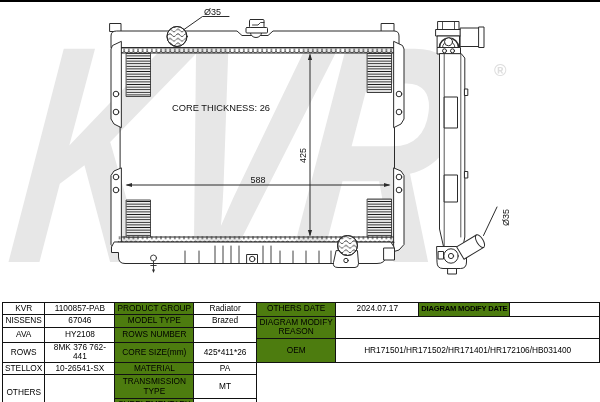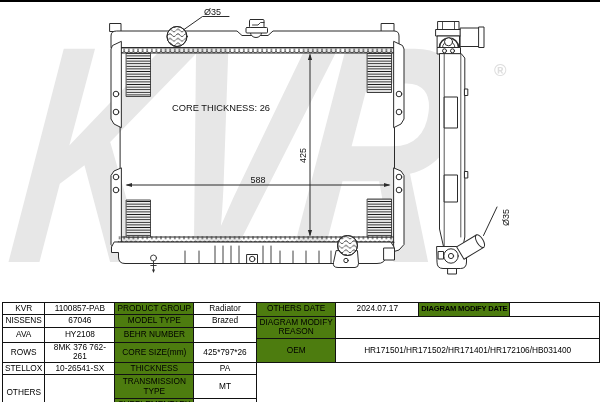--- a/index.html
+++ b/index.html
@@ -196,33 +196,33 @@
       </tr>
       <tr style="height:12.4px">
         <td>NISSENS</td>
         <td>67046</td>
         <td class="lab">MODEL TYPE</td>
         <td>Brazed</td>
       </tr>
       <tr style="height:15px">
         <td>AVA</td>
         <td>HY2108</td>
-        <td class="lab">BEHR NUMBER</td>
+        <td class="lab">ROWS NUMBER</td>
         <td></td>
       </tr>
       <tr style="height:12.4px">
         <td>ROWS</td>
-        <td>8MK 376 762-261</td>
+        <td>8MK 376 762-441</td>
         <td class="lab">CORE SIZE(mm)</td>
-        <td>425*797*26</td>
+        <td>425*411*26</td>
       </tr>
       <tr style="height:12.4px">
         <td>STELLOX</td>
         <td>10-26541-SX</td>
-        <td class="lab">THICKNESS</td>
+        <td class="lab">MATERIAL</td>
         <td>PA</td>
       </tr>
       <tr style="height:24px">
         <td rowspan="2">OTHERS</td>
         <td rowspan="2"></td>
         <td class="lab">TRANSMISSION TYPE</td>
         <td>MT</td>
       </tr>
       <tr style="height:13px">
         <td class="lab">SUPPLEMENTARY</td>

